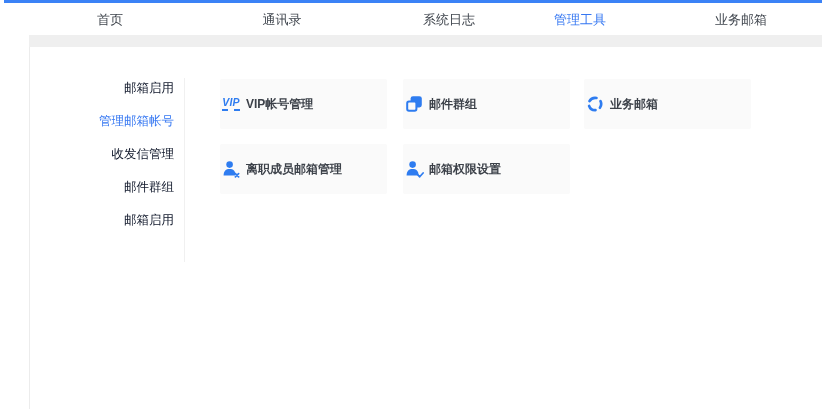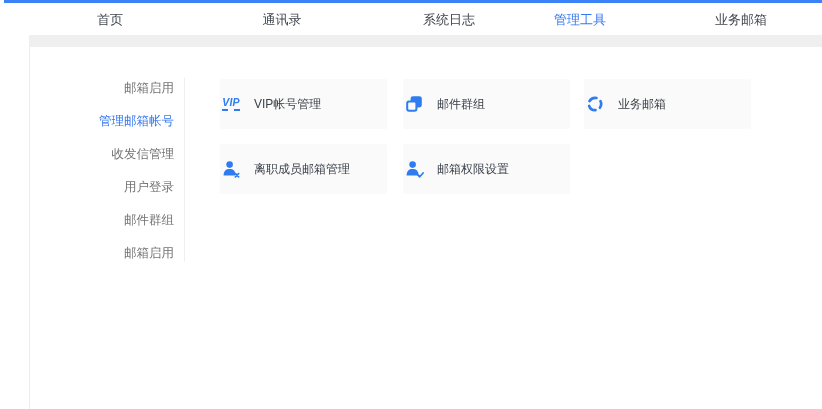--- a/index.html
+++ b/index.html
@@ -32,21 +32,21 @@
   .band{
     position:absolute;left:29px;top:35px;width:793px;height:12px;
     background:#efefef;
   }
   
   .sidebar{
     position:absolute;left:30px;top:72px;width:144px;
   }
   .side-item{
     height:33px;line-height:33px;text-align:right;
-    font-size:12.5px;color:#737373;cursor:pointer;white-space:nowrap;
+    font-size:12.5px;color:#0f172a;cursor:pointer;white-space:nowrap;
   }
   .side-item.active{color:#3577f2;}
   .vline{
     position:absolute;left:184px;top:78px;width:1px;height:184px;
     background:#f0f0f0;
   }
   
   .card{
     position:absolute;width:167px;height:50px;background:#fafafa;
     border-radius:2px;display:flex;align-items:center;cursor:pointer;
@@ -54,21 +54,21 @@
   #card-vip{left:220px;top:79px;}
   #card-group{left:403px;top:79px;}
   #card-biz{left:584px;top:79px;}
   #card-resign{left:220px;top:144px;}
   #card-perm{left:403px;top:144px;}
   .icon-wrap{
     width:22px;height:20px;
     display:flex;align-items:center;justify-content:center;flex:none;
   }
   .card .label{
-    margin-left:12px;font-size:12px;color:#3c4149;white-space:nowrap;
+    margin-left:4px;font-size:12px;color:#3c4149;white-space:nowrap;font-weight:bold;
   }
   .vip-badge{
     font-size:10.5px;font-weight:bold;font-style:italic;
     color:#2e7cf0;letter-spacing:0.2px;
     border-bottom:2px dashed #2e7cf0;padding-bottom:1px;line-height:1;
   }
 </style>
 </head>
 <body>
 
@@ -80,21 +80,20 @@
   <div class="tab" style="left:737px"><span>业务邮箱</span></div>
 </div>
 
 <div class="panel"></div>
 <div class="band"></div>
 
 <div class="sidebar">
   <div class="side-item">邮箱启用</div>
   <div class="side-item active">管理邮箱帐号</div>
   <div class="side-item">收发信管理</div>
-  <div class="side-item">用户登录</div>
   <div class="side-item">邮件群组</div>
   <div class="side-item">邮箱启用</div>
 </div>
 <div class="vline"></div>
 
 <div class="card" id="card-vip">
   <span class="icon-wrap">
     <span class="vip-badge">VIP</span>
   </span>
   <span class="label">VIP帐号管理</span>

